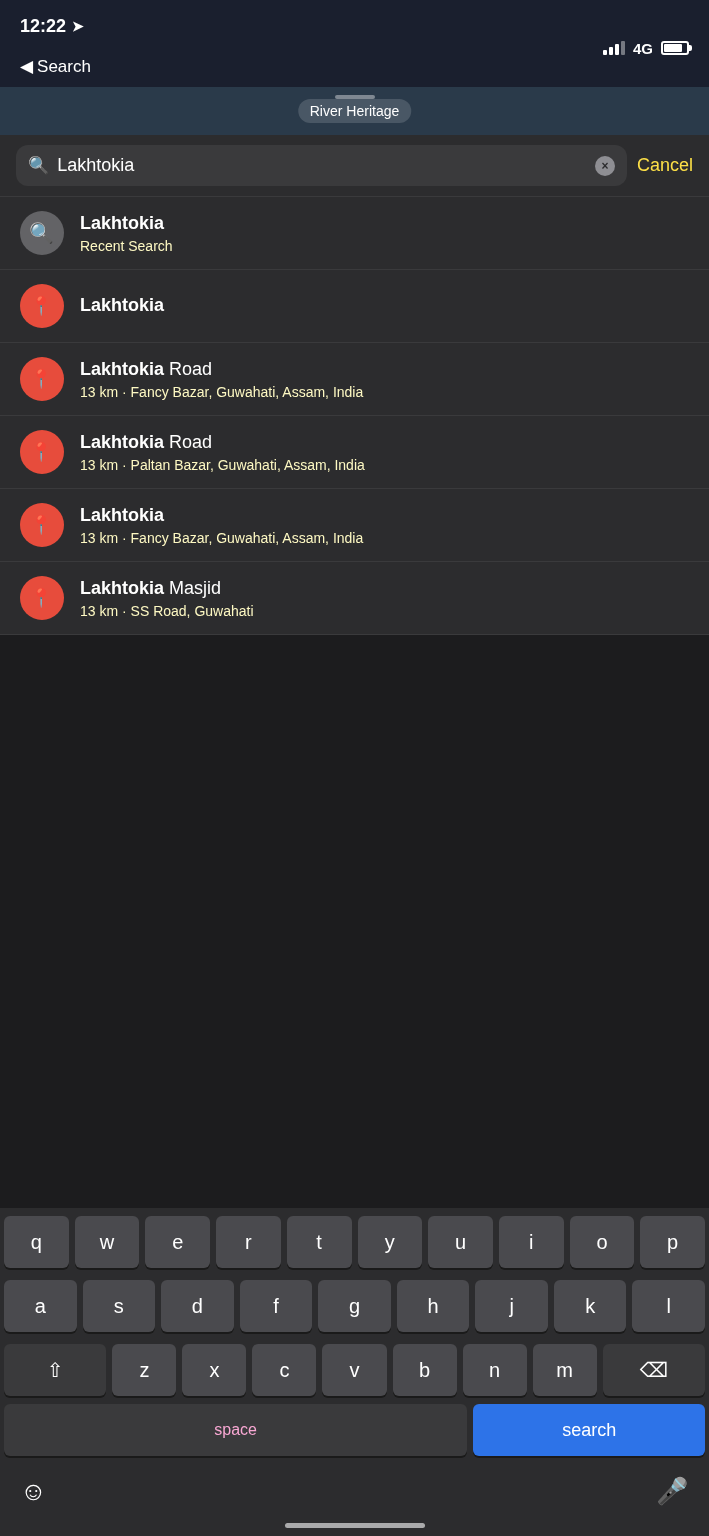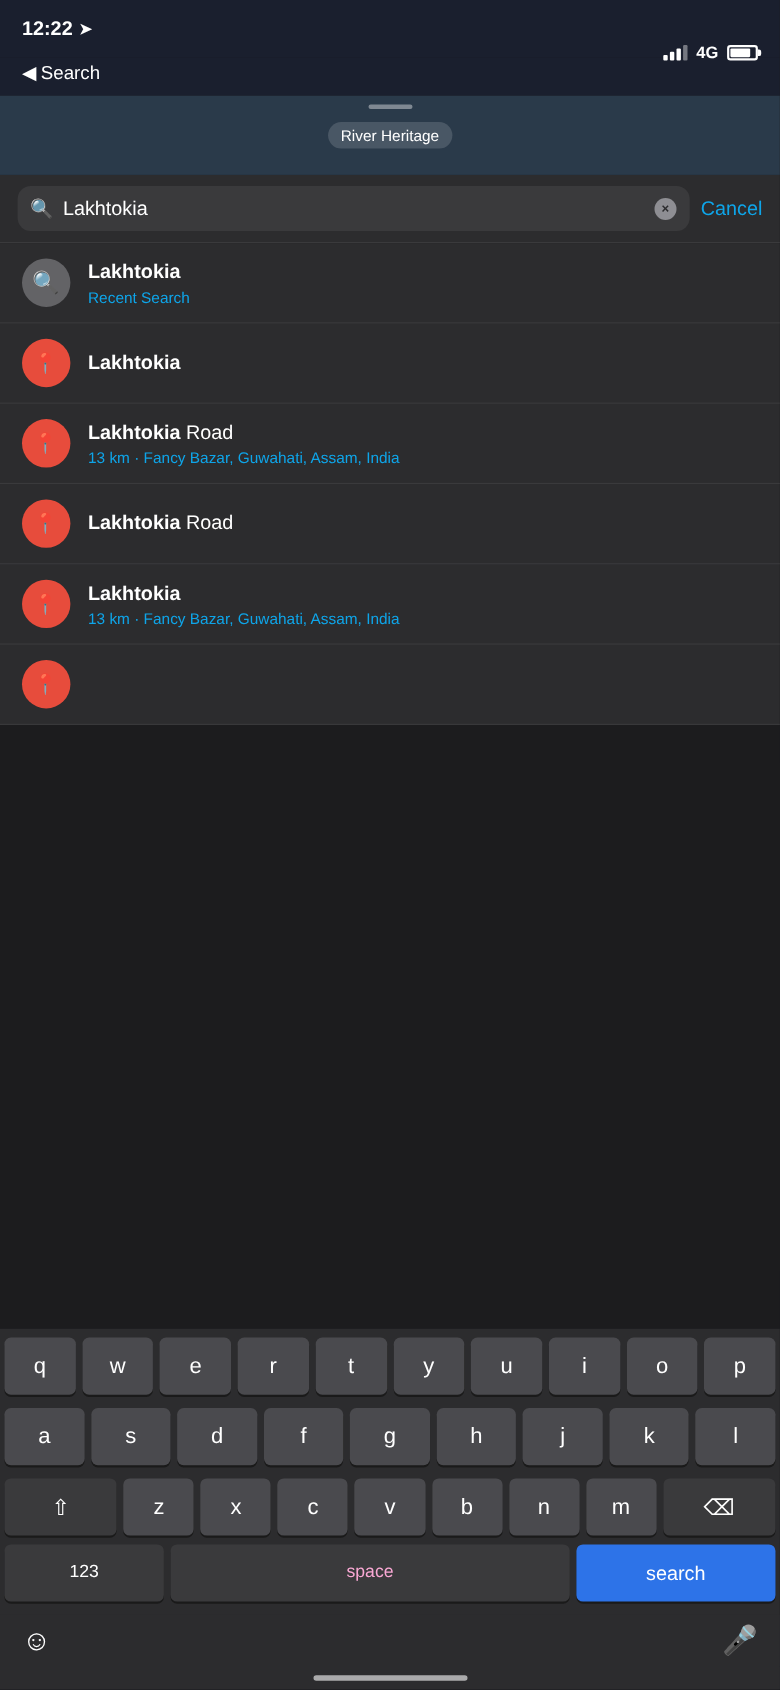--- a/index.html
+++ b/index.html
@@ -96,21 +96,21 @@
       color: #fff;
       font-size: 17px;
       display: flex;
       align-items: center;
       gap: 4px;
     }
     .back-arrow { font-size: 18px; }
 
     
     .map-peek {
-      height: 72px;
+      height: 48px;
       background: #2a3a4a;
       position: relative;
       overflow: hidden;
     }
     .map-label {
       position: absolute;
       top: 50%;
       left: 50%;
       transform: translate(-50%, -50%);
       color: #fff;
@@ -172,21 +172,21 @@
       align-items: center;
       justify-content: center;
       cursor: pointer;
       color: #2c2c2e;
       font-size: 12px;
       font-weight: 700;
     }
     .cancel-btn {
       background: transparent;
       border: none;
-      color: #0ea5e9;
+      color: #fde047;
       font-size: 18px;
       cursor: pointer;
       white-space: nowrap;
     }
 
     
     .results-list {
       background: #2c2c2e;
     }
     .result-item {
@@ -224,21 +224,21 @@
       font-size: 18px;
       font-weight: 400;
       color: #fff;
       line-height: 1.3;
     }
     .result-title strong {
       font-weight: 600;
     }
     .result-subtitle {
       font-size: 14px;
-      color: #0ea5e9;
+      color: #fef9c3;
       margin-top: 2px;
     }
 
     
     .keyboard {
       position: absolute;
       bottom: 0;
       left: 0;
       right: 0;
       background: #2c2c2e;
@@ -382,34 +382,39 @@
         <div class="result-title"><strong>Lakhtokia</strong> Road</div>
         <div class="result-subtitle">13 km · Fancy Bazar, Guwahati, Assam, India</div>
       </div>
     </div>
     <div class="result-item">
       <div class="icon-circle red">
         <span class="pin-glyph">📍</span>
       </div>
       <div class="result-text">
         <div class="result-title"><strong>Lakhtokia</strong> Road</div>
+        <div class="result-subtitle">13 km · Paltan Bazar, Guwahati, Assam, India</div>
       </div>
     </div>
     <div class="result-item">
       <div class="icon-circle red">
         <span class="pin-glyph">📍</span>
       </div>
       <div class="result-text">
         <div class="result-title"><strong>Lakhtokia</strong></div>
         <div class="result-subtitle">13 km · Fancy Bazar, Guwahati, Assam, India</div>
       </div>
     </div>
     <div class="result-item">
       <div class="icon-circle red">
         <span class="pin-glyph">📍</span>
+      </div>
+      <div class="result-text">
+        <div class="result-title"><strong>Lakhtokia</strong> Masjid</div>
+        <div class="result-subtitle">13 km · SS Road, Guwahati</div>
       </div>
     </div>
   </div>
 
 <div class="keyboard">
   <div class="keyboard-row" id="row-0">
       <button class="key">q</button>
       <button class="key">w</button>
       <button class="key">e</button>
       <button class="key">r</button>
@@ -430,21 +435,20 @@
       <button class="key">j</button>
       <button class="key">k</button>
       <button class="key">l</button>
     </div>
   <div class="keyboard-row">
     <button class="key special shift">⇧</button>
     <span id="row-2" style="display:contents;"><button class="key">z</button><button class="key">x</button><button class="key">c</button><button class="key">v</button><button class="key">b</button><button class="key">n</button><button class="key">m</button></span>
     <button class="key special delete">⌫</button>
   </div>
   <div class="keyboard-bottom-row keyboard-row">
-    <button class="key num special">123</button>
     <button class="key space-key special">space</button>
     <button class="key search-key">search</button>
   </div>
   <div class="emoji-bar">
     <span class="emoji-icon">☺</span>
     <span class="mic-icon">🎤</span>
   </div>
   <div class="home-indicator">
     <div class="home-bar"></div>
   </div>

